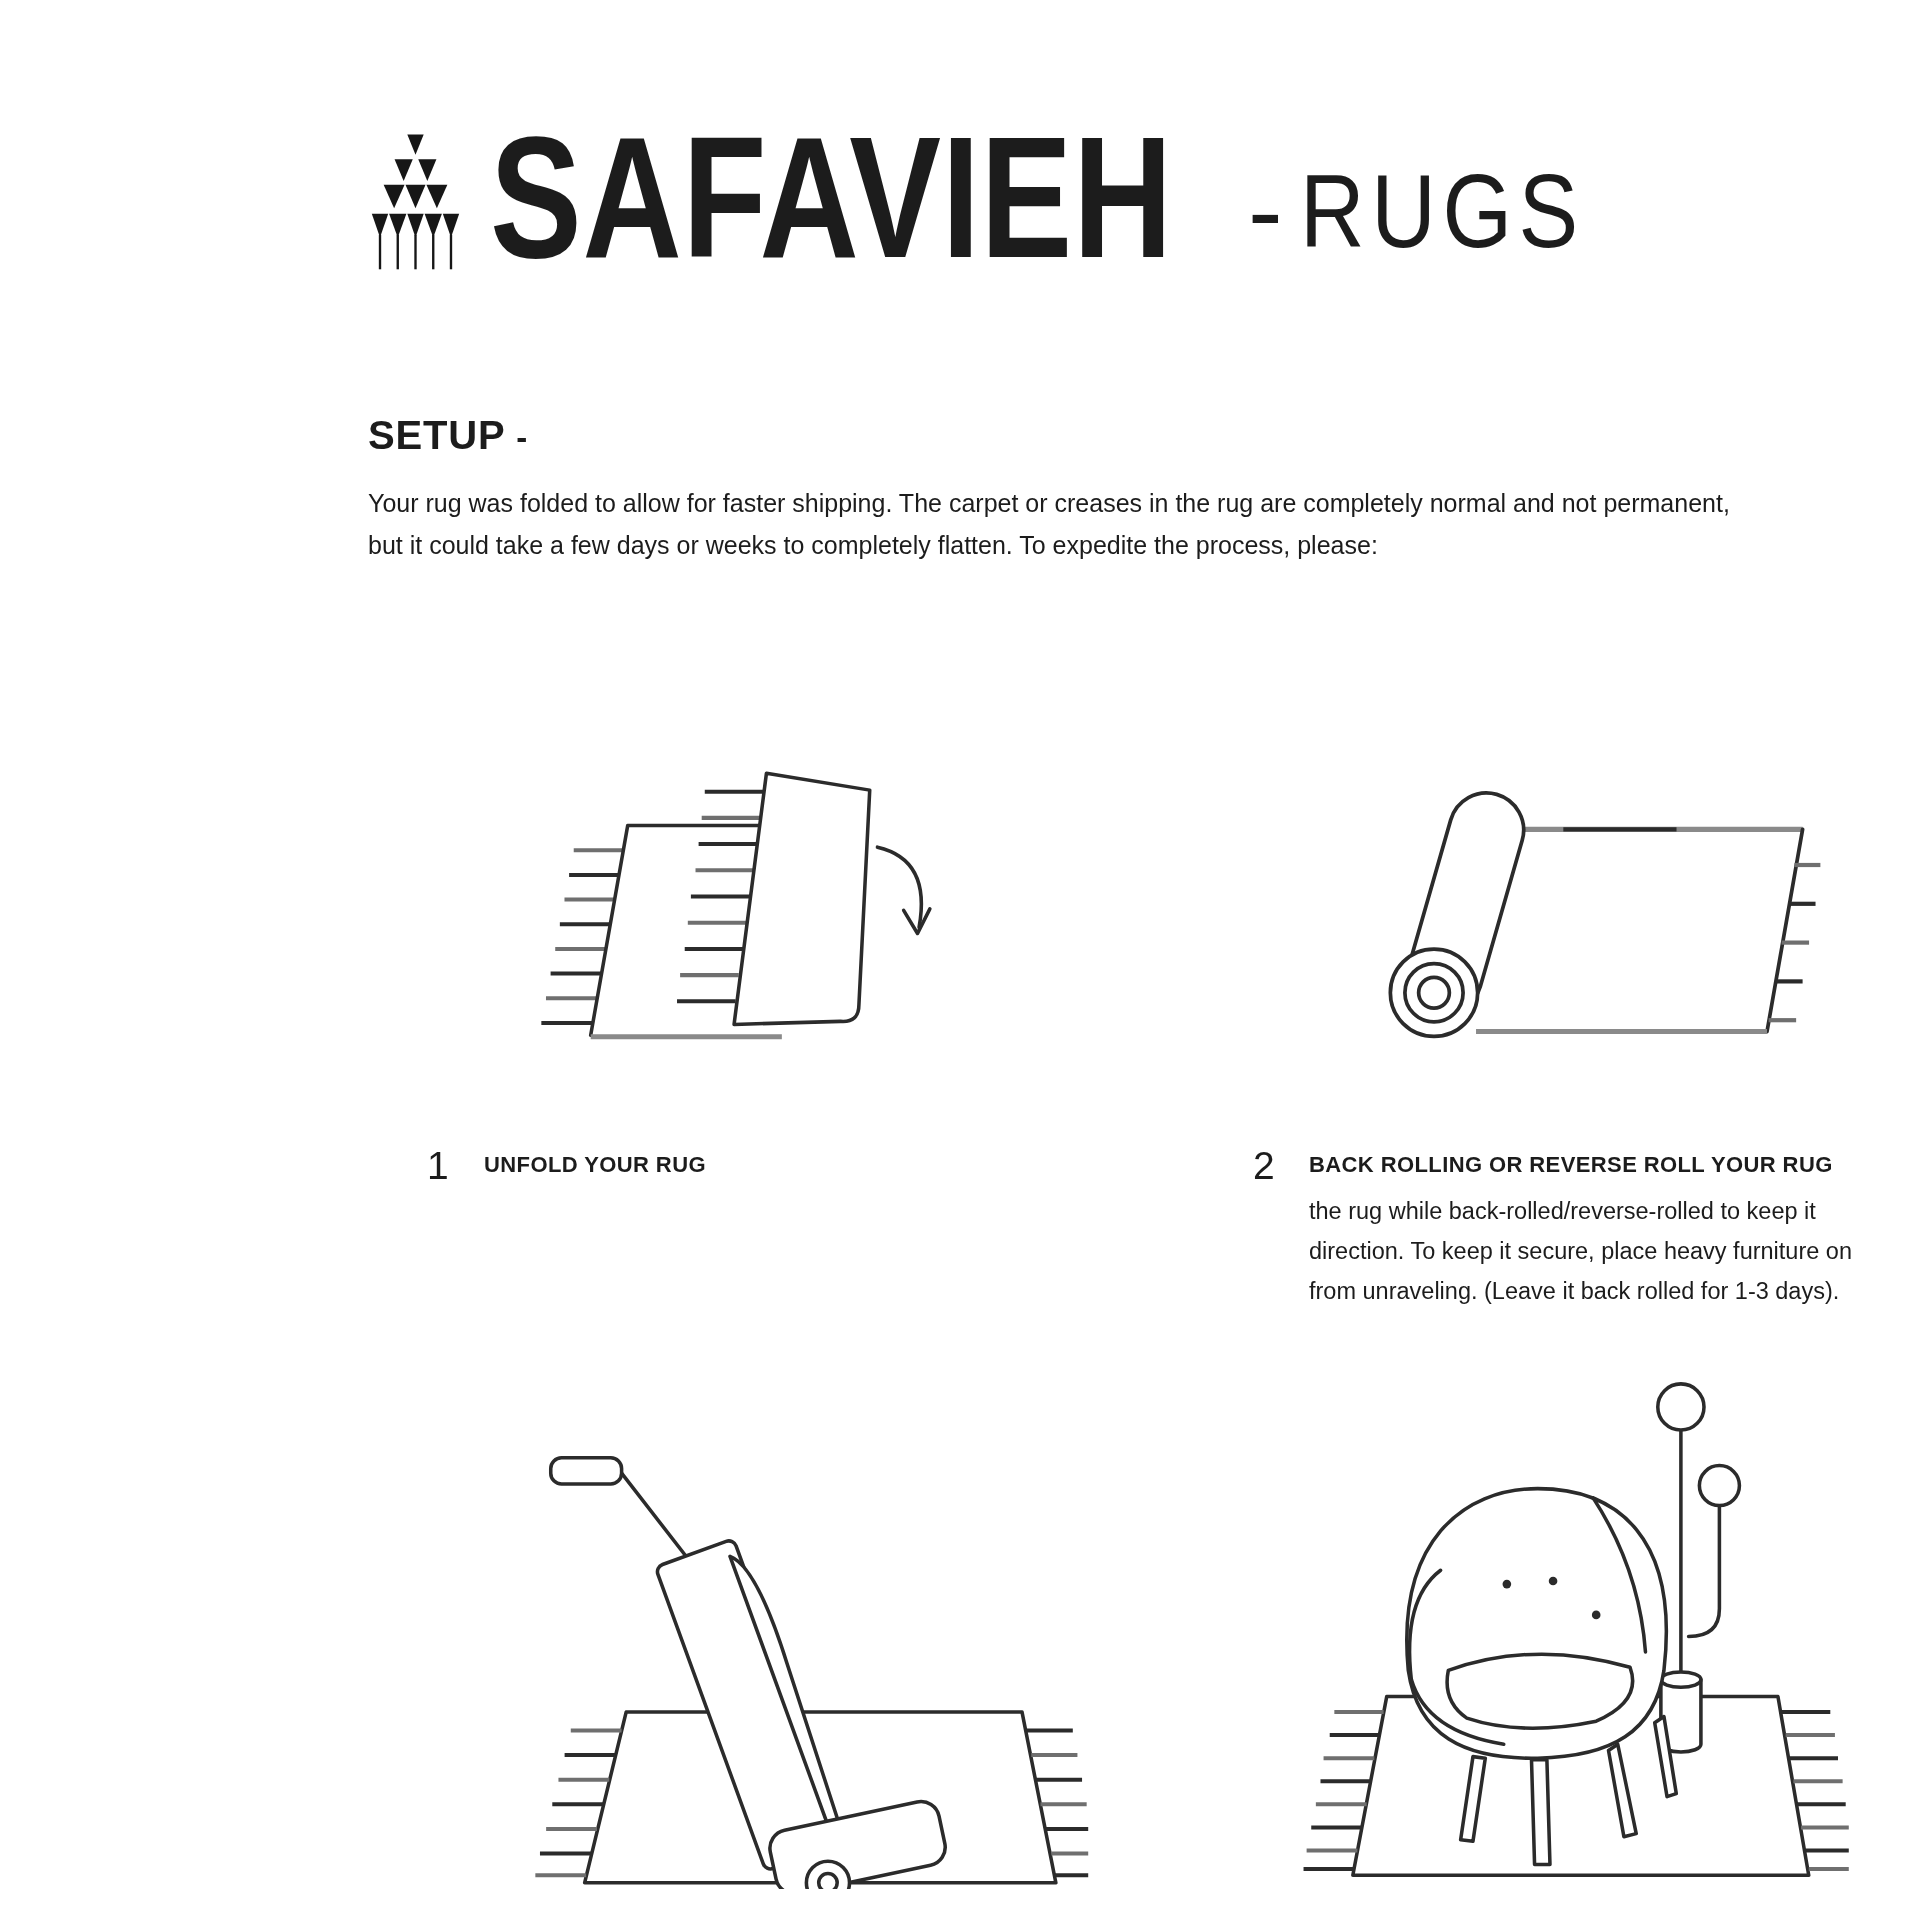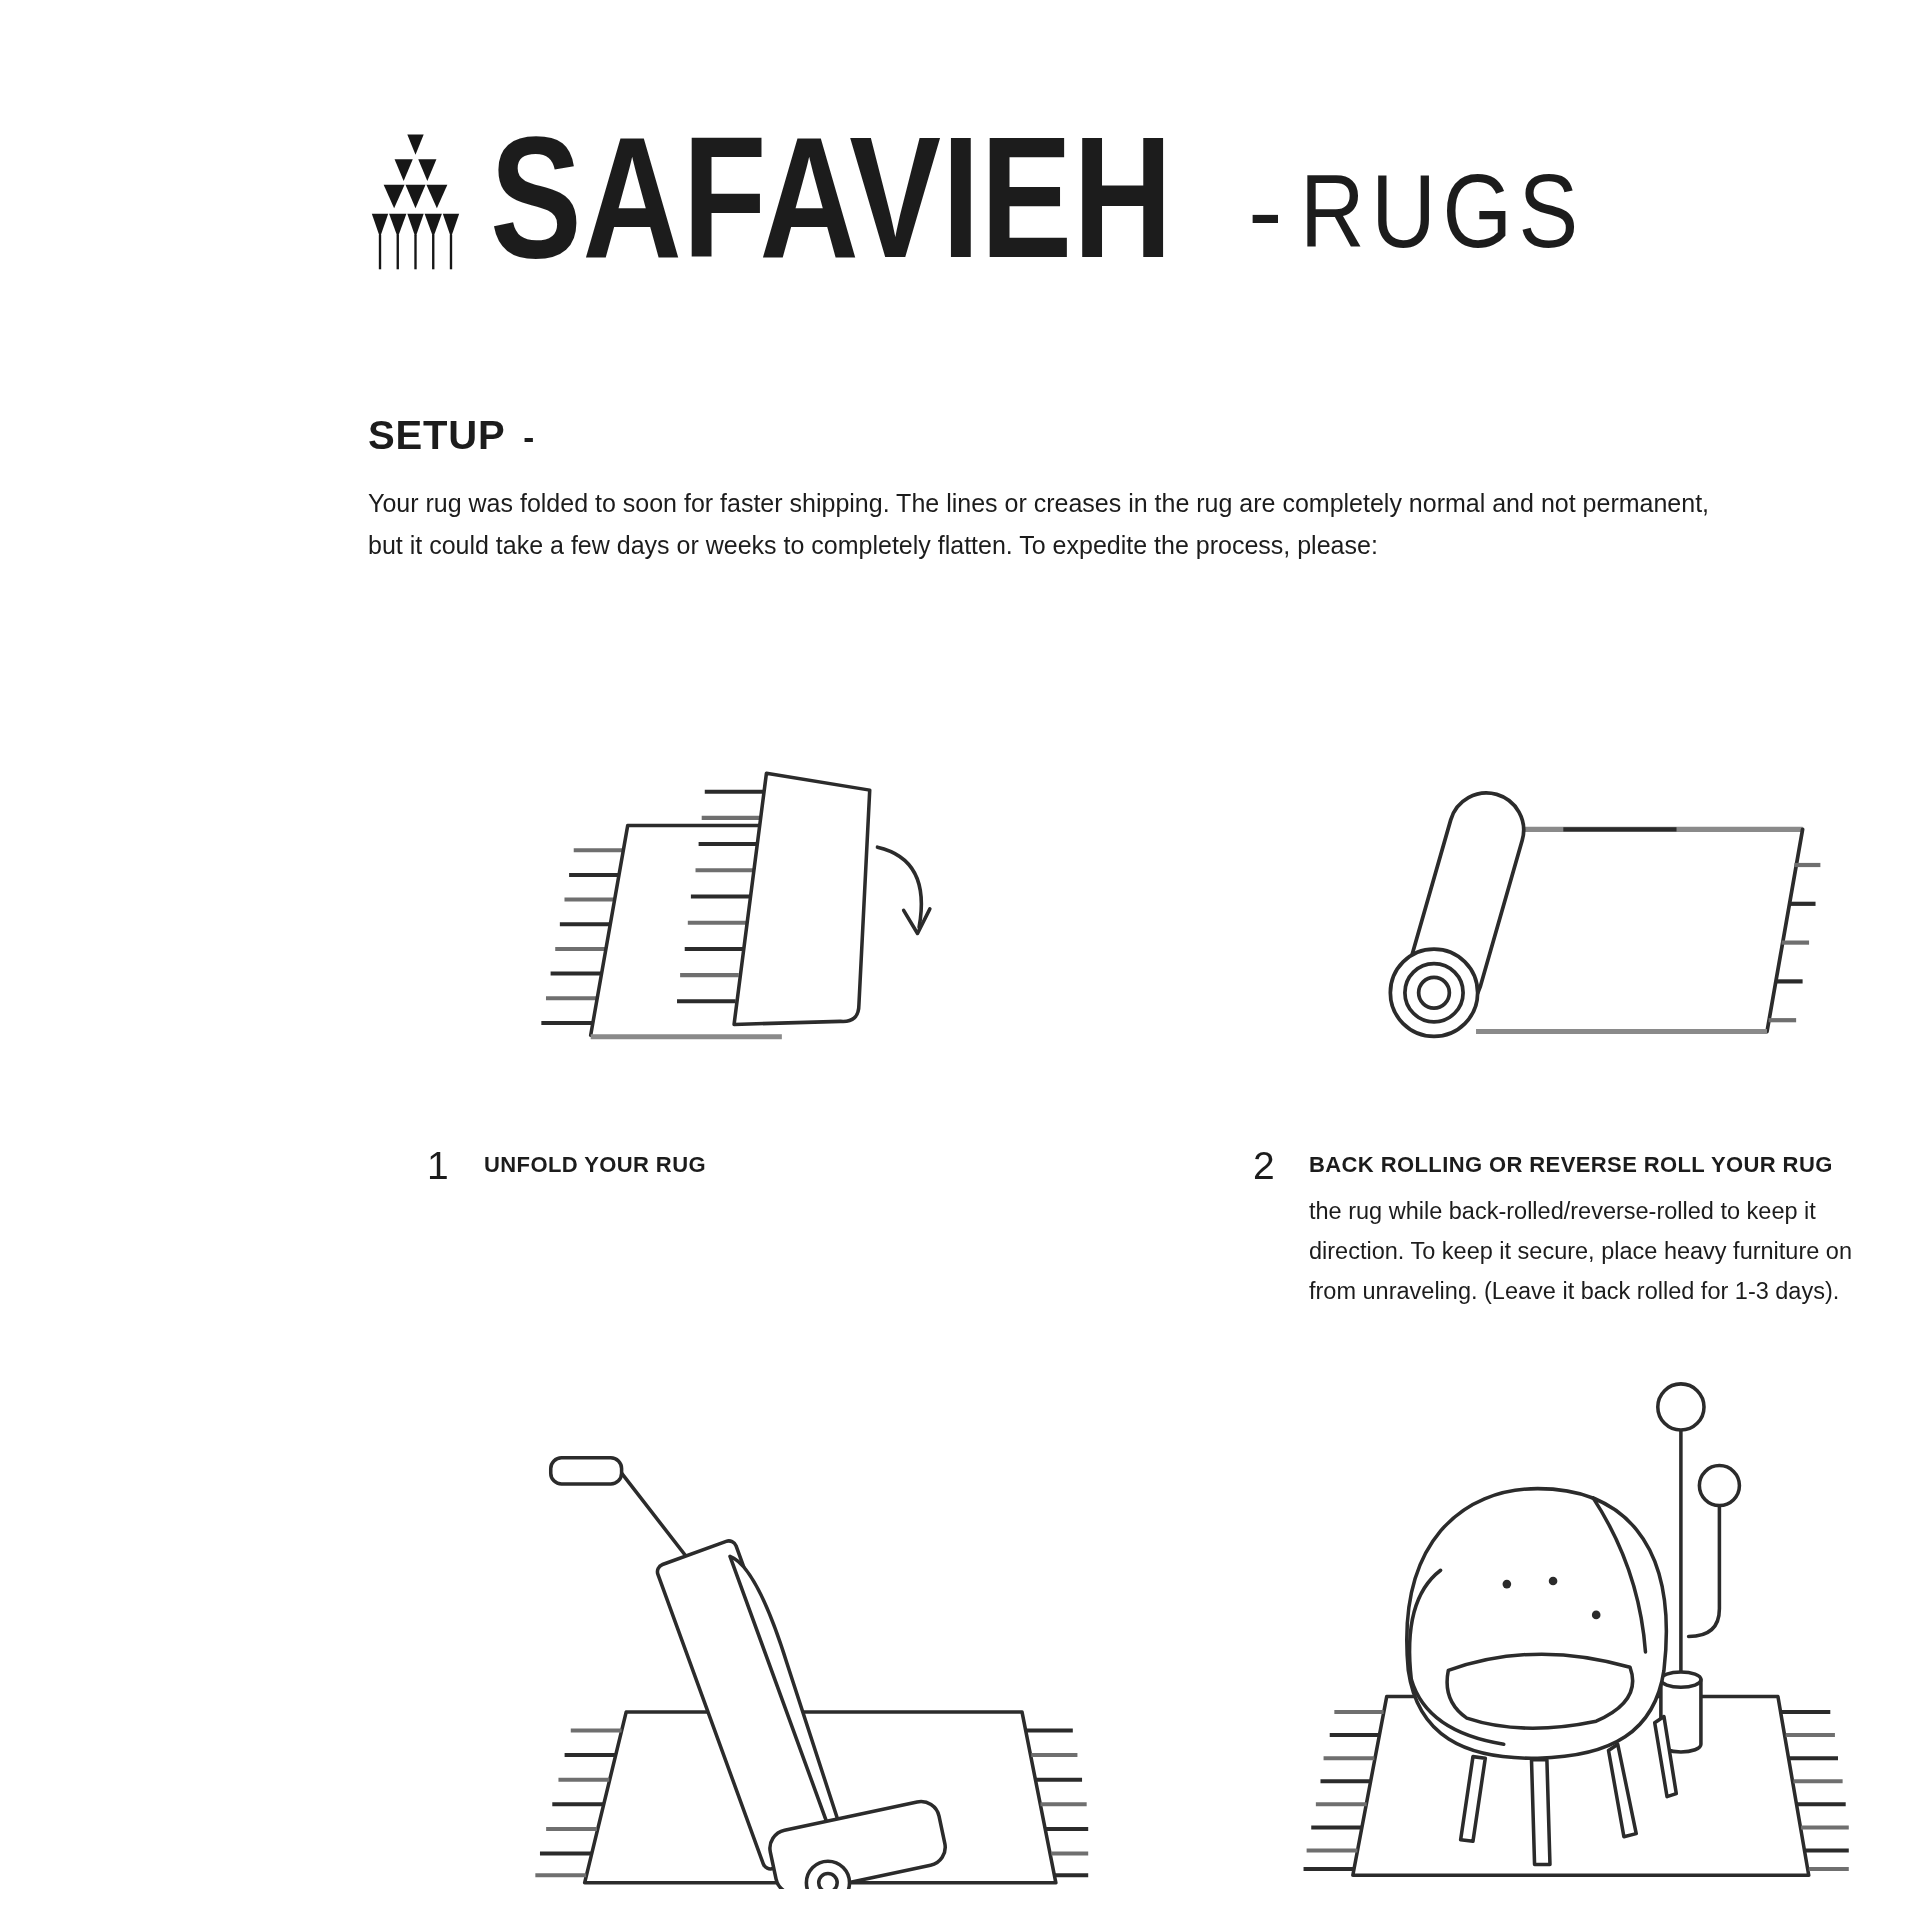--- a/index.html
+++ b/index.html
@@ -11,21 +11,21 @@
   .brand{position:absolute;left:490px;top:111px;font-size:172px;line-height:1;
          font-weight:700;letter-spacing:0.8px;transform:scaleX(0.80);transform-origin:left top;
          white-space:nowrap;}
   .logo-tail{position:absolute;left:1248px;top:159px;font-size:104px;line-height:1;
              font-weight:400;white-space:nowrap;display:flex;align-items:center;}
   .logo-dash{letter-spacing:0;}
   .logo-division{margin-left:17.7px;letter-spacing:7.7px;transform:scaleX(0.86);transform-origin:left center;}
 
   
   .setup-row{position:absolute;left:368px;top:413px;display:flex;align-items:baseline;
-             gap:18px;white-space:nowrap;}
+             gap:11px;white-space:nowrap;}
   .setup-heading{font-size:40px;font-weight:700;letter-spacing:0.8px;}
   .setup-dash{font-size:33px;font-weight:700;}
   .setup-tagline{font-size:33px;font-weight:700;letter-spacing:0.4px;}
 
   .body-par{position:absolute;left:368px;top:482px;font-size:25px;line-height:42px;}
   .body-par div{white-space:nowrap;}
 
   
   .step-number{position:absolute;font-size:39px;font-weight:400;line-height:1;}
   .step-title{position:absolute;font-size:22px;font-weight:700;line-height:1;
@@ -84,21 +84,21 @@
     <span class="logo-dash">-</span>
     <span class="logo-division">RUGS</span>
   </div>
 
   <div class="setup-row">
     <span class="setup-heading">SETUP</span>
     <span class="setup-dash">-</span>
   </div>
 
   <div class="body-par">
-    <div>Your rug was folded to soon for faster shipping. The lines or creases in the rug are completely normal and not permanent,</div>
+    <div>Your rug was folded to allow for faster shipping. The carpet or creases in the rug are completely normal and not permanent,</div>
     <div>but it could take a few days or weeks to completely flatten. To expedite the process, please:</div>
   </div>
 
   <svg id="illo1" class="illo" viewBox="0 0 295 216" xmlns="http://www.w3.org/2000/svg">
     <g>
       <line class="fr" x1="27" y1="78" x2="59" y2="78"></line>
       <line class="frd" x1="24" y1="94" x2="56" y2="94"></line>
       <line class="fr" x1="21" y1="110" x2="53" y2="110"></line>
       <line class="frd" x1="18" y1="126" x2="50" y2="126"></line>
       <line class="fr" x1="15" y1="142" x2="48" y2="142"></line>

